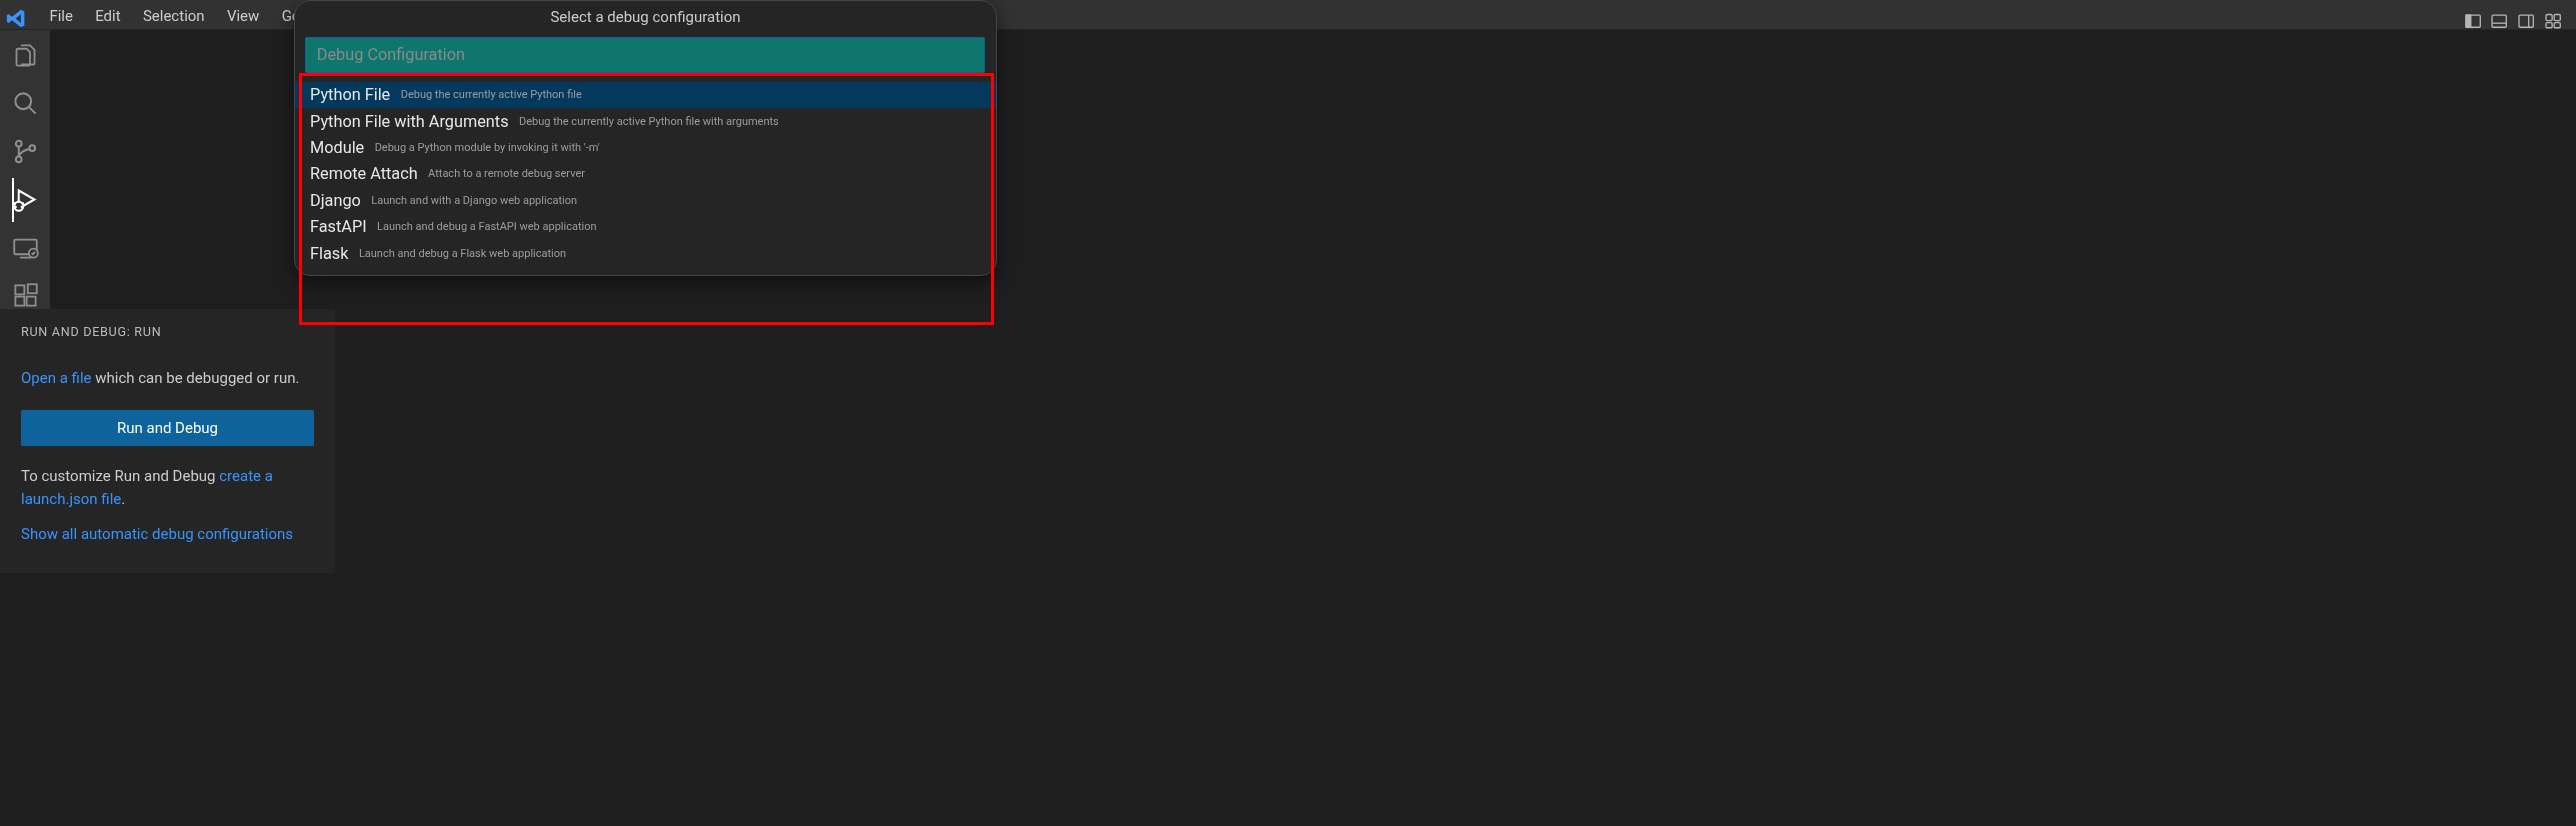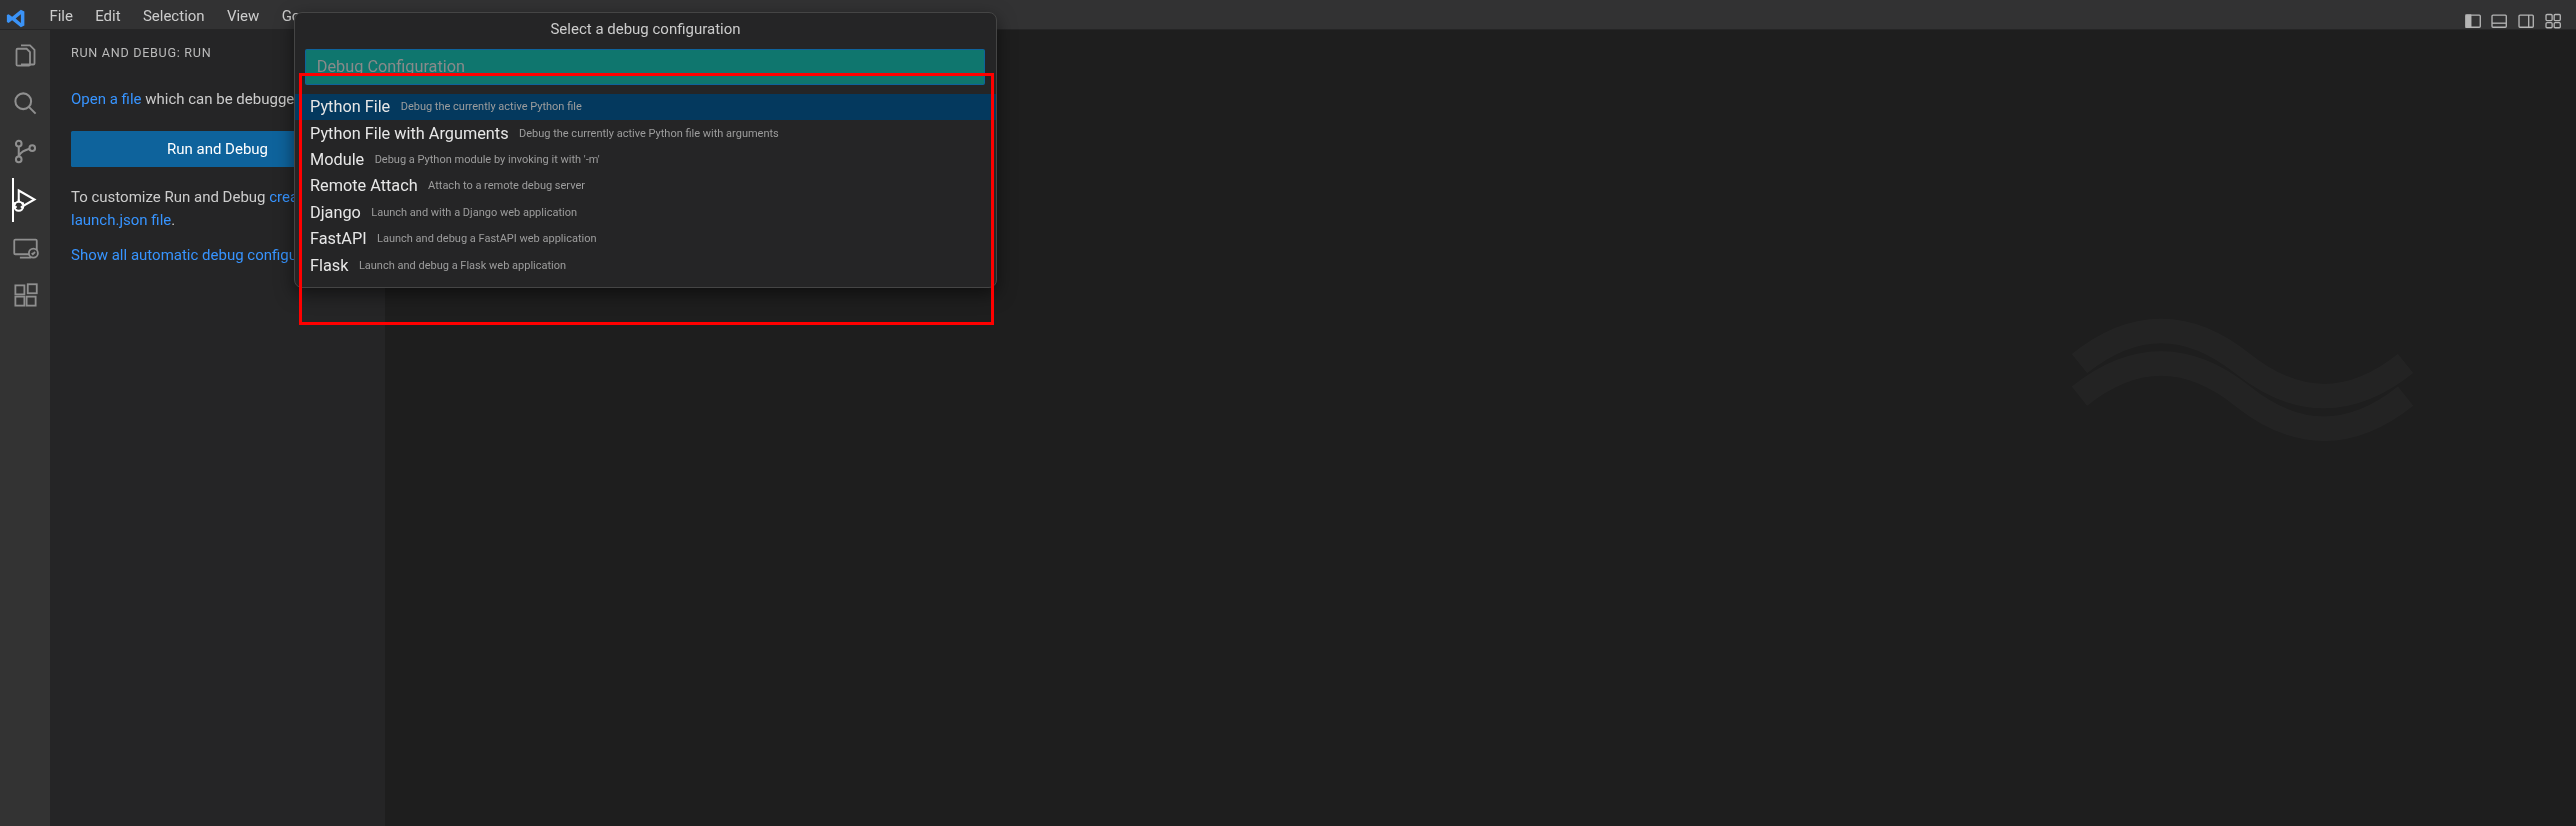--- a/index.html
+++ b/index.html
@@ -86,20 +86,21 @@
       height: 44px;
       background: #ffffff;
     }
     .activity-icon svg {
       width: 100%;
       height: 100%;
     }
     .main-area {
       display: flex;
       height: calc(100% - 30px);
+      flex-direction: column;
     }
     .sidebar {
       width: 335px;
       background: #252526;
       padding: 15px 21px;
     }
     .sidebar-title {
       font-size: 12.6px;
       letter-spacing: 0.7px;
       color: #bbbbbb;
@@ -128,26 +129,26 @@
       margin: 7.4px 0 19px 0;
     }
     .editor-area {
       flex: 1;
       background: #1e1e1e;
       position: relative;
     }
     
     .quick-pick {
       position: absolute;
-      top: 12px;
+      top: 0;
       left: 294px;
       width: 703px;
       background: #252526;
       border: 0.7px solid #454545;
-      border-radius: 8px;
+      border-radius: 16px;
       box-shadow: 0 6px 18px rgba(0,0,0,0.5);
       z-index: 100;
     }
     .quick-pick-title {
       text-align: center;
       padding: 7.4px 0 4.4px 0;
       font-size: 15px;
       color: #cccccc;
     }
     .quick-pick-input {

